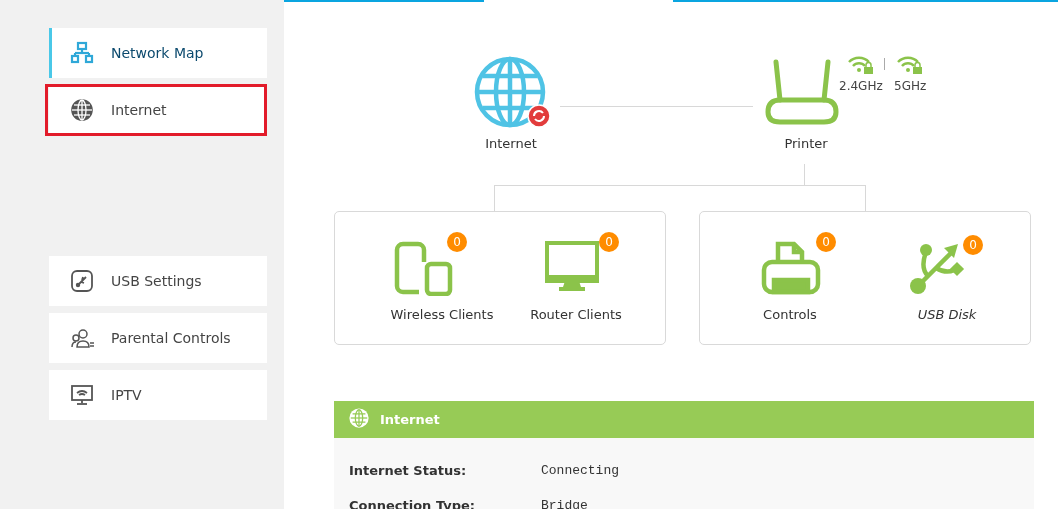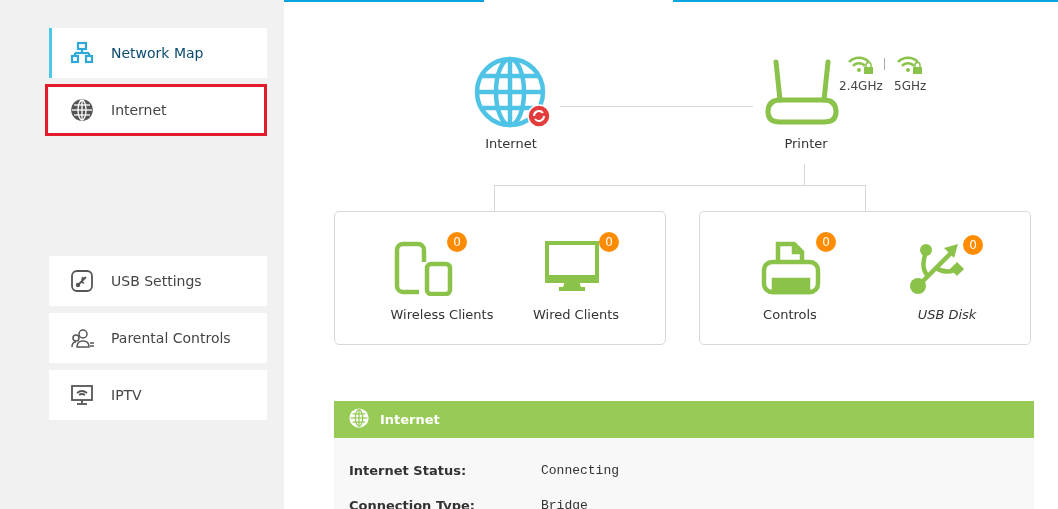--- a/index.html
+++ b/index.html
@@ -195,21 +195,21 @@
 
   <div class="device" style="left:545px;top:232px;width:80px;height:100px;">
     <span style="position:absolute;left:0;top:9px;">
       <svg width="54" height="52" viewBox="0 0 54 52">
           <rect x="2" y="2" width="50" height="38" fill="none" stroke="#8bc34a" stroke-width="4"></rect>
           <rect x="2" y="34" width="50" height="6" fill="#8bc34a"></rect>
           <path d="M20 40 h14 l2 6 h4 v4 h-26 v-4 h4 z" fill="#8bc34a"></path>
         </svg>
     </span>
     <div class="badge" style="left:54px;top:0;">0</div>
-    <div class="dlabel" style="left:31px;top:75px;">Wired Clients</div>
+    <div class="dlabel" style="left:31px;top:75px;">Router Clients</div>
   </div>
 
   <div class="device" style="left:760px;top:232px;width:80px;height:100px;">
     <span style="position:absolute;left:0;top:8px;">
       <svg width="62" height="58" viewBox="0 0 62 58" fill="none" stroke="#8bc34a" stroke-width="4.5">
         <path d="M18 22 v-18 h16 l8 8 v10"></path>
           <path d="M34 4 v8 h8"></path>
         <path d="M12 22 h38 a8 8 0 0 1 8 8 v14 a8 8 0 0 1 -8 8 h-38 a8 8 0 0 1 -8 -8 v-14 a8 8 0 0 1 8 -8 z"></path>
         <rect x="14" y="40" width="34" height="12" fill="#8bc34a"></rect>
       </svg>

